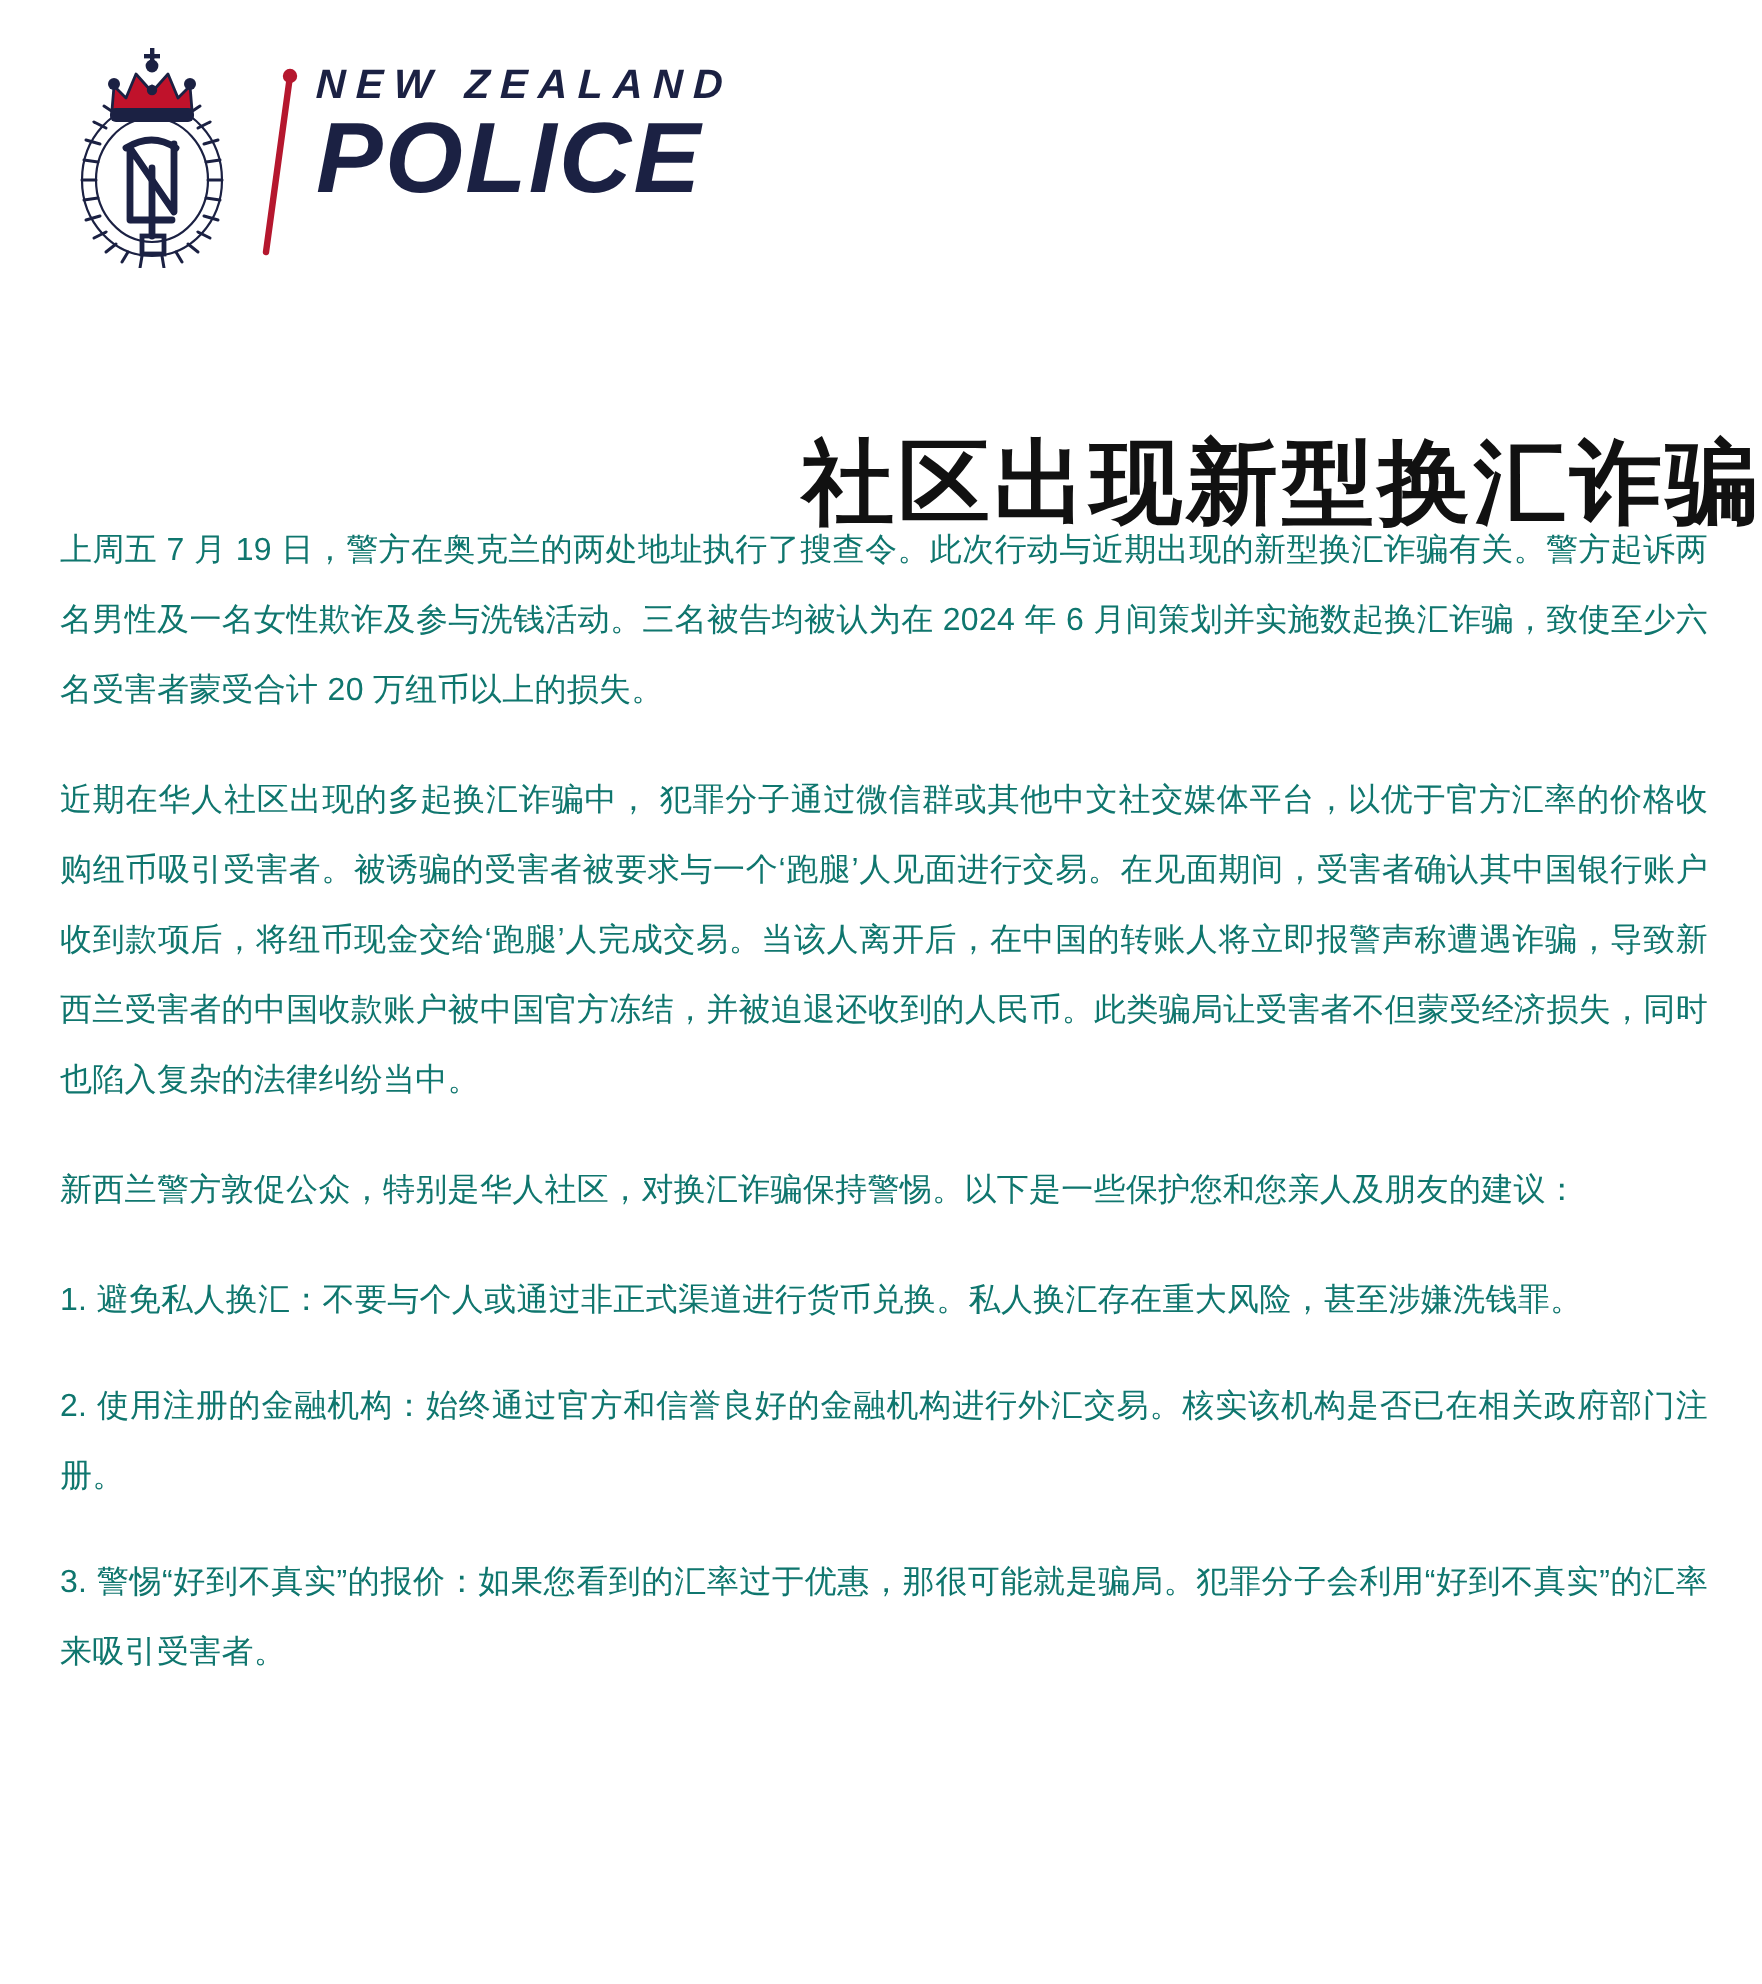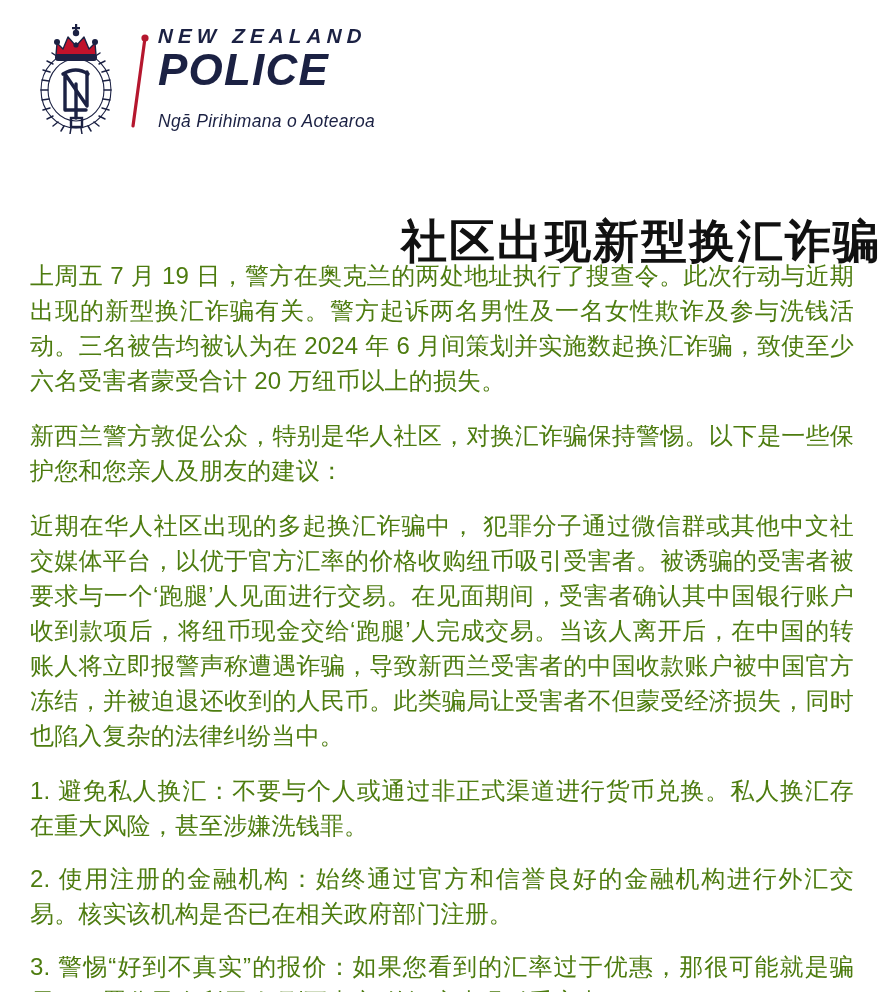--- a/index.html
+++ b/index.html
@@ -63,21 +63,21 @@
     letter-spacing: 5.2px;
     color: #1b2143;
     line-height: 1.05;
     font-style: italic;
     transform: skewX(-2deg);
   }
   .wm-mid {
     font-family: "Liberation Sans", "DejaVu Sans", sans-serif;
     font-weight: bold;
     font-style: italic;
-    font-size: 44px;
+    font-size: 50px;
     letter-spacing: 1.2px;
     color: #1b2143;
     line-height: 1.0;
     margin-top: 1px;
     margin-bottom: 20px;
   }
   .wm-bot {
     font-family: "Liberation Sans", "DejaVu Sans", sans-serif;
     font-style: italic;
     font-size: 17.5px;
@@ -103,23 +103,23 @@
 
   
   .body-wrap {
     position: absolute;
     left: 30px;
     top: 258px;
     width: 824px;
   }
   .para {
     font-family: "Liberation Sans", "DejaVu Sans", sans-serif;
-    font-size: 24px;
+    font-size: 16px;
     line-height: 35px;
-    color: #4d7c0f;
+    color: #0f766e;
     margin: 0 0 20px 0;
     text-align: justify;
     text-justify: inter-ideograph;
     letter-spacing: 0.15px;
   }
   .para:last-child { margin-bottom: 0; }
   .para.tight { margin-bottom: 18px; }
 </style>
 </head>
 <body>
@@ -190,29 +190,28 @@
     <div class="divider-wrap">
       <svg viewBox="0 0 34 112" xmlns="http://www.w3.org/2000/svg">
         <circle cx="23" cy="16" r="3.6" fill="#b5172e"></circle>
         <line x1="23" y1="16" x2="11" y2="104" stroke="#b5172e" stroke-width="3.2" stroke-linecap="round"></line>
       </svg>
     </div>
 
     <div class="wordmark">
       <div class="wm-top">NEW ZEALAND</div>
       <div class="wm-mid">POLICE</div>
-      <div class="wm-bot">Ngā Pirihimana o Aotearoa</div>
     </div>
   </div>
 
   <h1 class="doc-title">社区出现新型换汇诈骗</h1>
 
   <div class="body-wrap">
     <p class="para">上周五 7 月 19 日，警方在奥克兰的两处地址执行了搜查令。此次行动与近期出现的新型换汇诈骗有关。警方起诉两名男性及一名女性欺诈及参与洗钱活动。三名被告均被认为在 2024 年 6 月间策划并实施数起换汇诈骗，致使至少六名受害者蒙受合计 20 万纽币以上的损失。</p>
+    <p class="para">近期在华人社区出现的多起换汇诈骗中， 犯罪分子通过微信群或其他中文社交媒体平台，以优于官方汇率的价格收购纽币吸引受害者。被诱骗的受害者被要求与一个‘跑腿’人见面进行交易。在见面期间，受害者确认其中国银行账户收到款项后，将纽币现金交给‘跑腿’人完成交易。当该人离开后，在中国的转账人将立即报警声称遭遇诈骗，导致新西兰受害者的中国收款账户被中国官方冻结，并被迫退还收到的人民币。此类骗局让受害者不但蒙受经济损失，同时也陷入复杂的法律纠纷当中。</p>
     <p class="para">新西兰警方敦促公众，特别是华人社区，对换汇诈骗保持警惕。以下是一些保护您和您亲人及朋友的建议：</p>
-    <p class="para">近期在华人社区出现的多起换汇诈骗中， 犯罪分子通过微信群或其他中文社交媒体平台，以优于官方汇率的价格收购纽币吸引受害者。被诱骗的受害者被要求与一个‘跑腿’人见面进行交易。在见面期间，受害者确认其中国银行账户收到款项后，将纽币现金交给‘跑腿’人完成交易。当该人离开后，在中国的转账人将立即报警声称遭遇诈骗，导致新西兰受害者的中国收款账户被中国官方冻结，并被迫退还收到的人民币。此类骗局让受害者不但蒙受经济损失，同时也陷入复杂的法律纠纷当中。</p>
     <p class="para tight">1. 避免私人换汇：不要与个人或通过非正式渠道进行货币兑换。私人换汇存在重大风险，甚至涉嫌洗钱罪。</p>
     <p class="para tight">2. 使用注册的金融机构：始终通过官方和信誉良好的金融机构进行外汇交易。核实该机构是否已在相关政府部门注册。</p>
     <p class="para tight">3. 警惕“好到不真实”的报价：如果您看到的汇率过于优惠，那很可能就是骗局。犯罪分子会利用“好到不真实”的汇率来吸引受害者。</p>
 
   </div>
 
 </div>
 
 </body></html>

